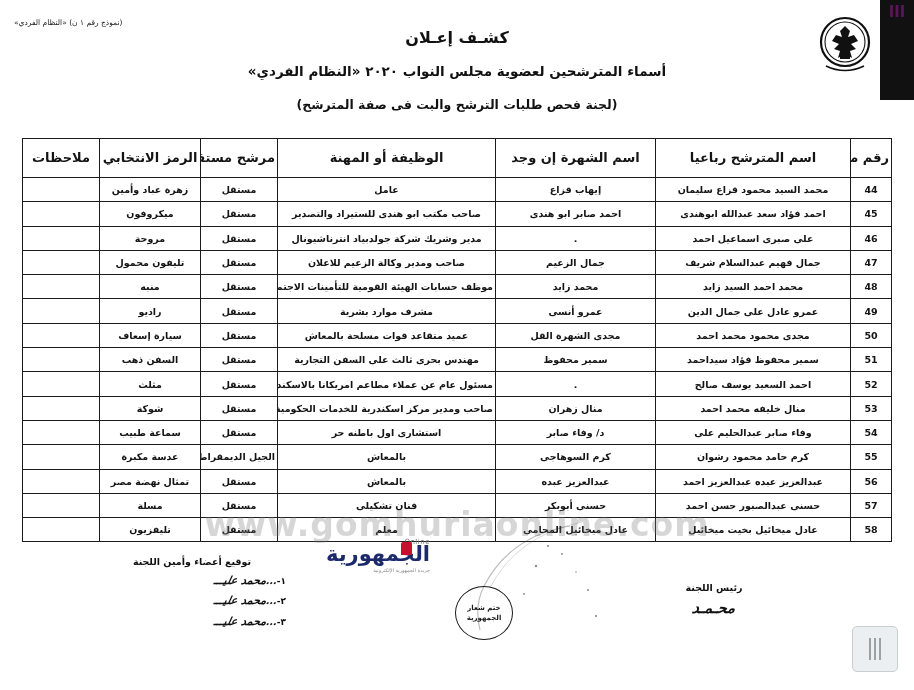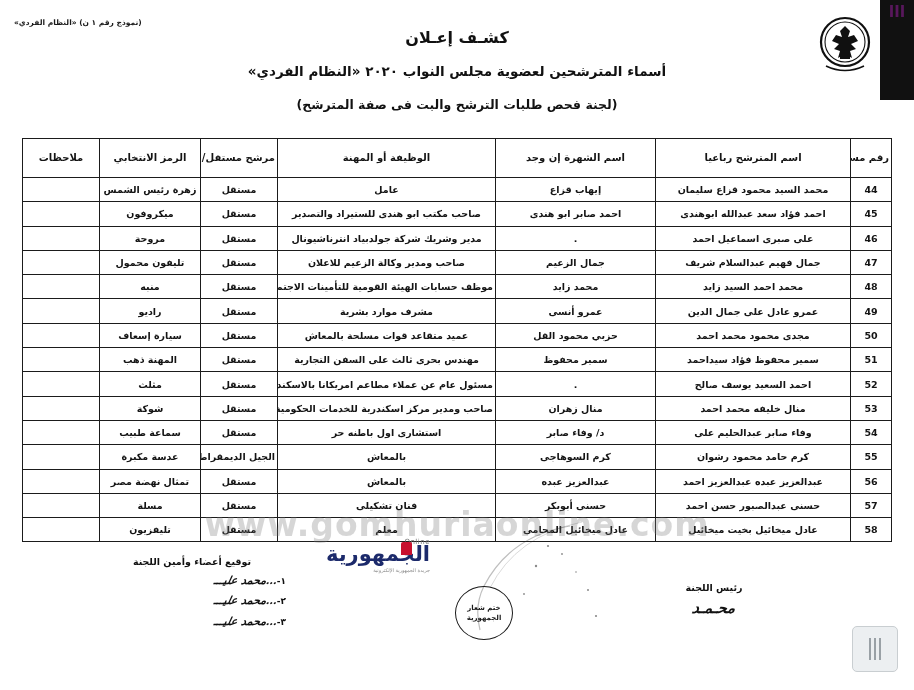--- a/index.html
+++ b/index.html
@@ -18,21 +18,21 @@
     color: #111111;
     direction: rtl;
   }
 
   
   .form-code {
     position: absolute;
     top: 18px;
     left: 14px;
     font-size: 7.5px;
-    font-weight: bold;
+    font-weight: normal;
     letter-spacing: 0.2px;
     color: #1a1a1a;
     white-space: nowrap;
   }
 
   
   .emblem {
     position: absolute;
     top: 14px;
     right: 40px;
@@ -109,21 +109,21 @@
     vertical-align: middle;
     font-size: 9.5px;
     font-weight: bold;
     padding: 0 2px;
     color: #141414;
     overflow: hidden;
     white-space: nowrap;
   }
   table.roster th {
     height: 38px;
-    font-size: 10px;
+    font-size: 13px;
     line-height: 1.15;
     margin-top: 28px;
   }
   table.roster td {
     height: 23.3px;
   }
   .c-serial  { width: 36px; }
   .c-name    { width: 190px; }
   .c-nick    { width: 155px; }
   .c-job     { width: auto; }
@@ -326,21 +326,21 @@
           <th class="c-notes">ملاحظات</th>
         </tr>
       </thead>
       <tbody id="roster-body">
           <tr>
             <td class="c-serial">44</td>
             <td class="c-name">محمد السيد محمود قزاع سليمان</td>
             <td class="c-nick">إيهاب قزاع</td>
             <td class="c-job">عامل</td>
             <td class="c-status">مستقل</td>
-            <td class="c-symbol">زهرة رئيس الشمس</td>
+            <td class="c-symbol">زهرة عباد وأمين</td>
             <td class="c-notes"></td>
           </tr>
           <tr>
             <td class="c-serial">45</td>
             <td class="c-name">احمد فؤاد سعد عبدالله ابوهندى</td>
             <td class="c-nick">احمد صابر ابو هندى</td>
             <td class="c-job">صاحب مكتب ابو هندى للستيراد والتصدير</td>
             <td class="c-status">مستقل</td>
             <td class="c-symbol">ميكروفون</td>
             <td class="c-notes"></td>
@@ -377,33 +377,33 @@
             <td class="c-name">عمرو عادل على جمال الدين</td>
             <td class="c-nick">عمرو أنسى</td>
             <td class="c-job">مشرف موارد بشرية</td>
             <td class="c-status">مستقل</td>
             <td class="c-symbol">راديو</td>
             <td class="c-notes"></td>
           </tr>
           <tr>
             <td class="c-serial">50</td>
             <td class="c-name">مجدى محمود محمد احمد</td>
-            <td class="c-nick">حزبي محمود القل</td>
+            <td class="c-nick">مجدى الشهرة القل</td>
             <td class="c-job">عميد متقاعد قوات مسلحة بالمعاش</td>
             <td class="c-status">مستقل</td>
             <td class="c-symbol">سيارة إسعاف</td>
             <td class="c-notes"></td>
           </tr>
           <tr>
             <td class="c-serial">51</td>
             <td class="c-name">سمير محفوظ فؤاد سيداحمد</td>
             <td class="c-nick">سمير محفوظ</td>
             <td class="c-job">مهندس بحرى ثالث على السفن التجارية</td>
             <td class="c-status">مستقل</td>
-            <td class="c-symbol">المهنة ذهب</td>
+            <td class="c-symbol">السفن ذهب</td>
             <td class="c-notes"></td>
           </tr>
           <tr>
             <td class="c-serial">52</td>
             <td class="c-name">احمد السعيد يوسف صالح</td>
             <td class="c-nick">.</td>
             <td class="c-job">مسئول عام عن عملاء مطاعم امريكانا بالاسكندرية</td>
             <td class="c-status">مستقل</td>
             <td class="c-symbol">مثلث</td>
             <td class="c-notes"></td>

